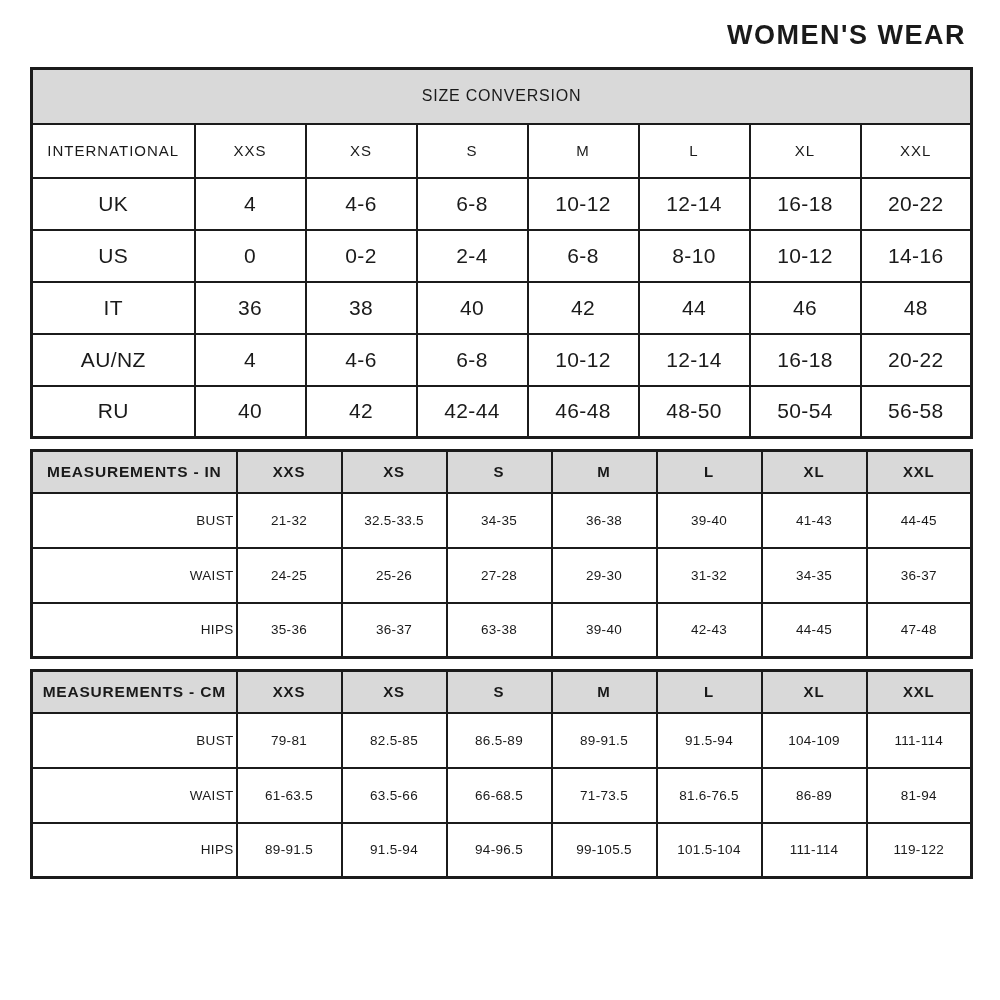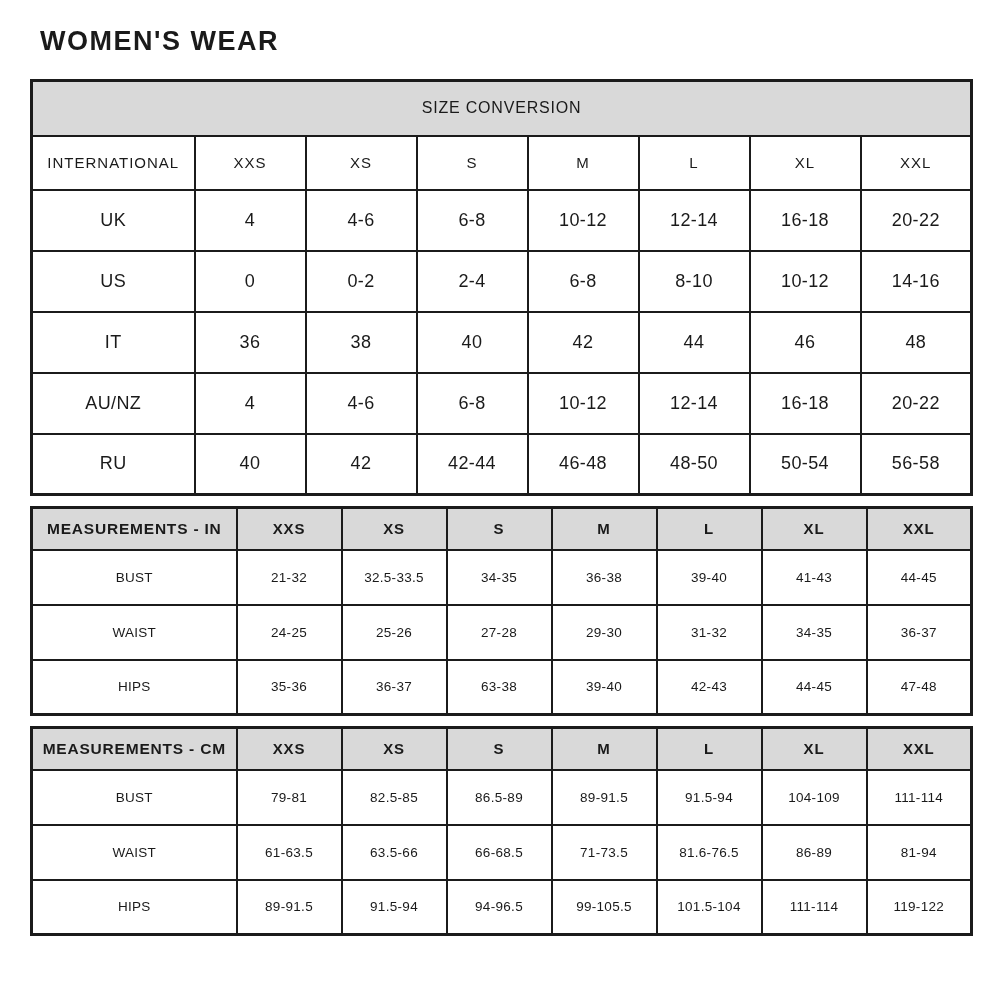--- a/index.html
+++ b/index.html
@@ -11,23 +11,23 @@
   *{box-sizing:border-box;}
   html,body{margin:0;padding:0;}
   body{
     width:1000px;height:1000px;
     background:var(--page-bg);
     color:var(--text-color);
     font-family:"Liberation Sans", sans-serif;
   }
   .page{padding:0 30px;}
   .page-title{
-    margin:10px;
+    margin:4px;
     padding:16px 0 12px 0;
-    text-align:left;
+    text-align:right;
     font-size:27px;
     font-weight:bold;
     letter-spacing:1.5px;
   }
   table.tbl{
     width:940px;
     border-collapse:collapse;
     table-layout:fixed;
     border:3px solid var(--border-color);
   }
@@ -46,34 +46,34 @@
     letter-spacing:0.8px;
     height:55px;
   }
   
   .t1 .hdr-row th{
     height:54px;
     font-weight:normal;
     font-size:15px;
     letter-spacing:1px;
   }
-  .t1 .data-row td{height:61px;font-size:18px;letter-spacing:0.4px;}
+  .t1 .data-row td{height:52px;font-size:21px;letter-spacing:0.4px;}
   .t1 .row-label{font-size:15px;letter-spacing:1px;}
   
   .tm{margin-top:10px;}
   .tm .hdr-row th{
     background:var(--header-bg);
     height:42px;
     font-weight:bold;
     font-size:15px;
     letter-spacing:0.8px;
   }
   .tm .hdr-row .band-label{font-size:15.5px;}
   .tm .data-row td{height:55px;font-size:13.5px;letter-spacing:0.3px;}
-  .tm .row-label{font-size:15px;letter-spacing:1px;}
+  .tm .row-label{font-size:15px;letter-spacing:1px;text-align:right;}
 </style>
 </head>
 <body>
 
 <div class="page">
 
   <h1 class="page-title">WOMEN'S WEAR</h1>
 
   <table class="tbl t1">
     <colgroup>

